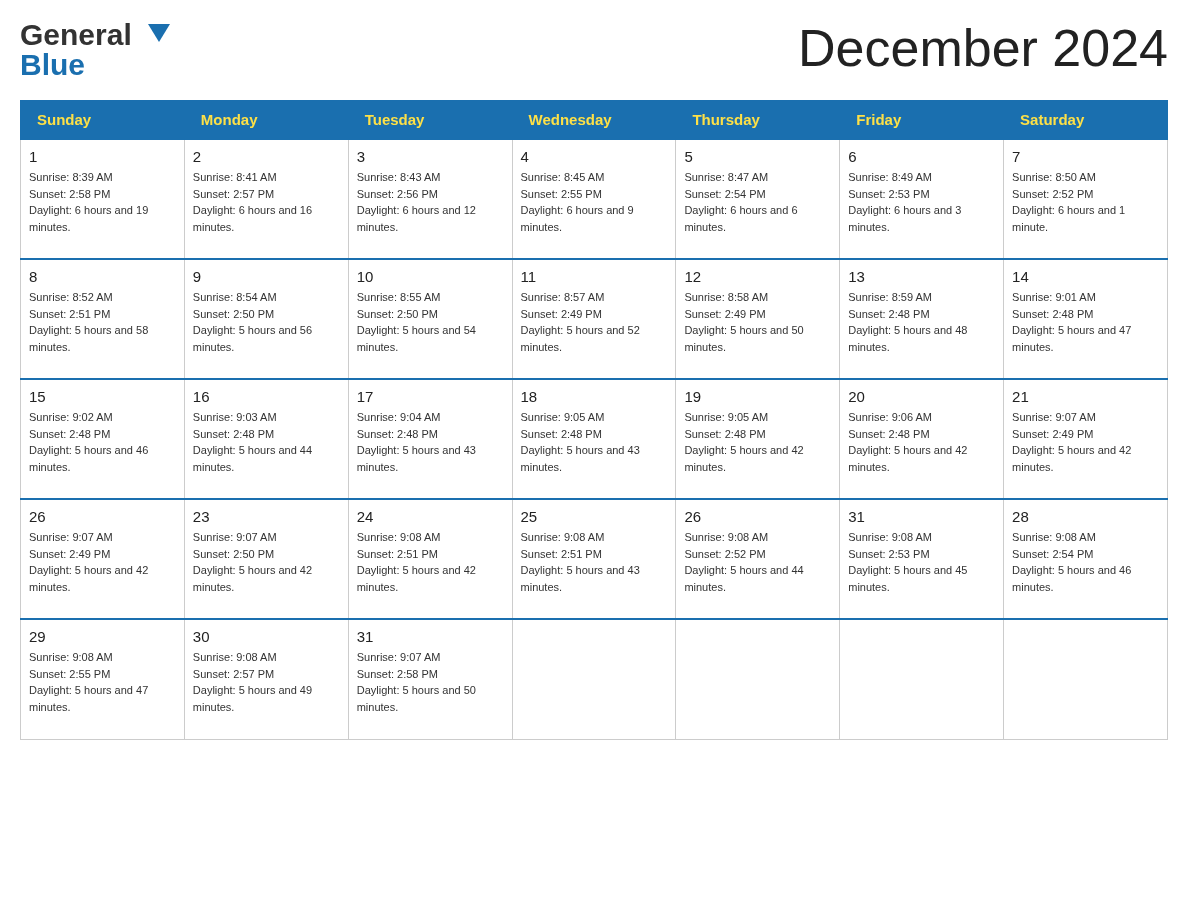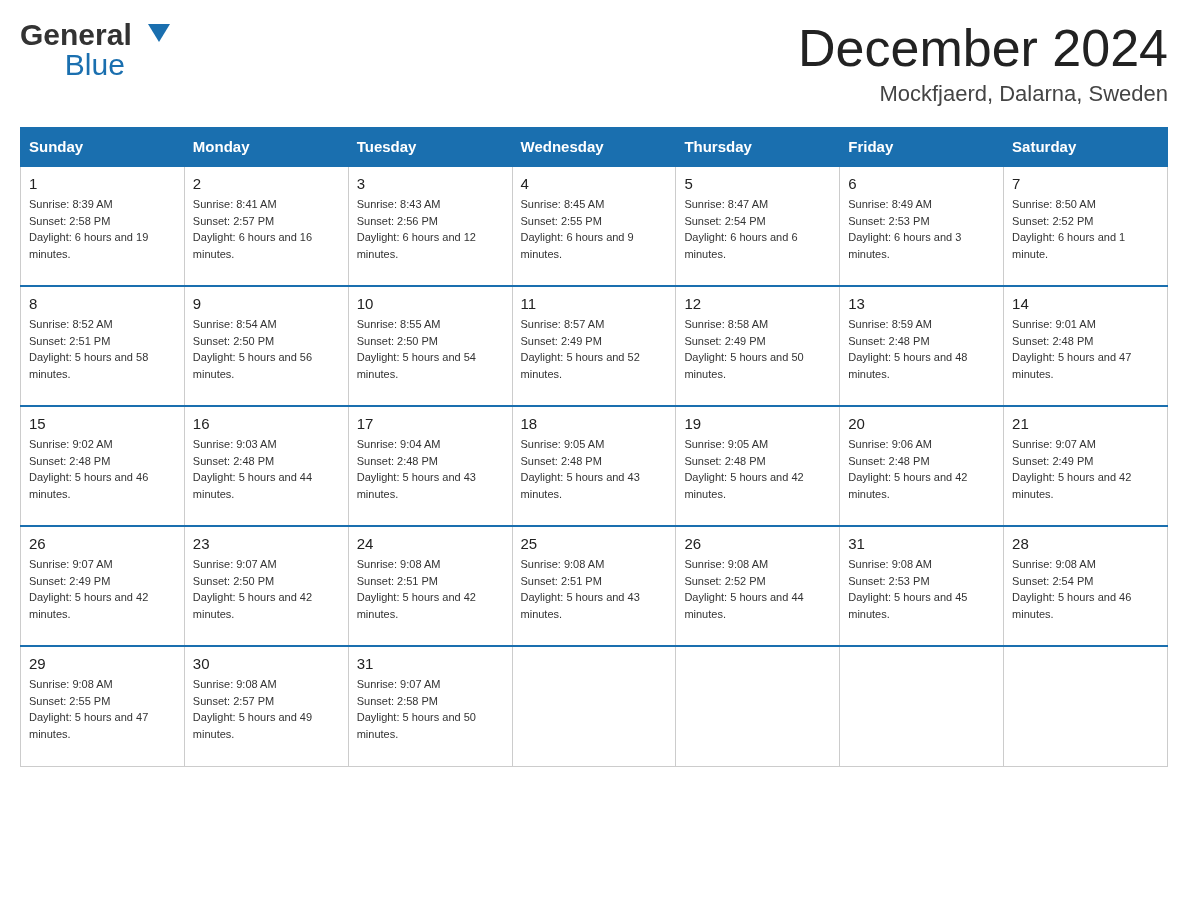--- a/index.html
+++ b/index.html
@@ -35,24 +35,24 @@
       color: #444;
       margin-top: 4px;
     }
     table {
       width: 100%;
       border-collapse: collapse;
       table-layout: fixed;
     }
     thead th {
       background-color: #1a6faf;
-      color: #ffffff;
+      color: #fde047;
       font-size: 15px;
       font-weight: bold;
-      padding: 10px 8px;
+      padding: 10px 16px;
       text-align: left;
       border: 1px solid #1a6faf;
     }
     tbody td {
       vertical-align: top;
       padding: 8px 8px;
       border: 1px solid #ccc;
       border-top: 2px solid #1a6faf;
       font-size: 13px;
       color: #333;
@@ -75,42 +75,40 @@
       border-top: 2px solid #1a6faf;
     }
     .logo-line1 {
       font-size: 30px;
       font-weight: bold;
       color: #333;
       font-family: Arial, sans-serif;
     }
     .logo-line2 {
       font-size: 30px;
-      font-weight: normal;
+      font-weight: bold;
       color: #1a6faf;
       font-family: Arial, sans-serif;
-      text-align: center;
     }
   </style>
 </head>
 <body>
 
 <div class="header">
   <div class="logo">
     <div style="display:flex; align-items:center; gap:16px;">
       <span class="logo-line1">General</span>
       <svg width="22" height="22" viewBox="0 0 22 22">
         <polygon points="0,0 22,0 11,18" fill="#1a6faf"></polygon>
       </svg>
     </div>
     <span class="logo-line2">Blue</span>
   </div>
   <div class="title-area">
     <div class="month-title">December 2024</div>
-    <div class="location">Mockfjaerd, Dalarna, Sweden</div>
   </div>
 </div>
 
 <table>
   <thead>
     <tr>
       <th>Sunday</th>
       <th>Monday</th>
       <th>Tuesday</th>
       <th>Wednesday</th>

